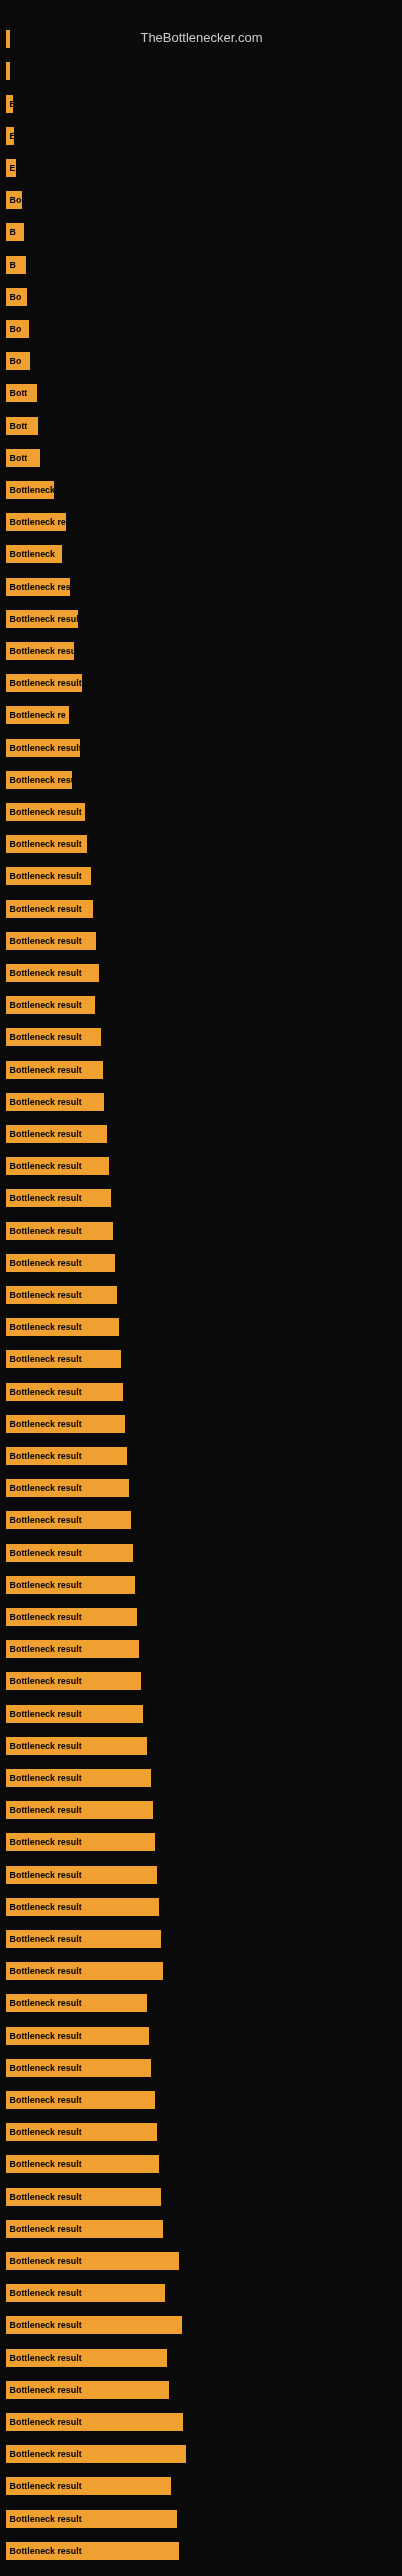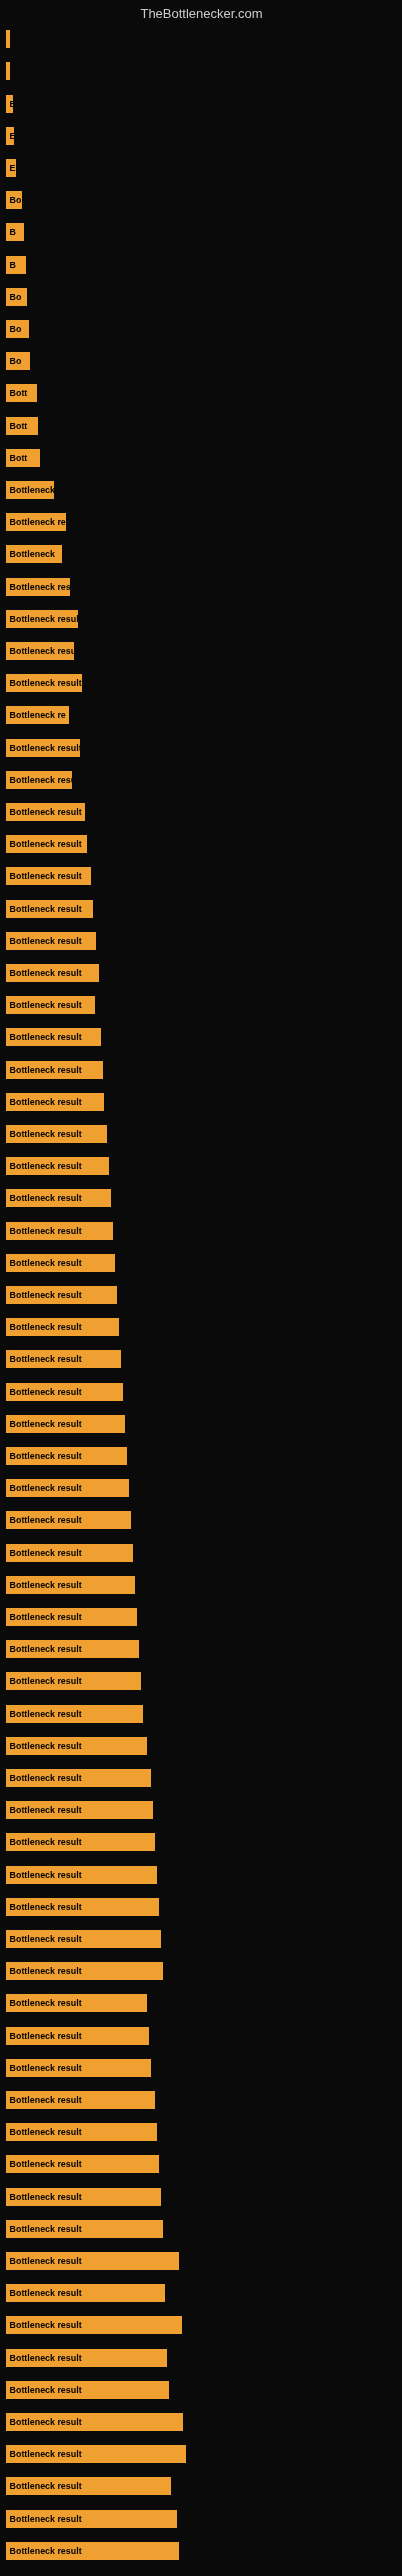--- a/index.html
+++ b/index.html
@@ -18,20 +18,21 @@
       text-align: center;
       color: #cccccc;
       font-size: 13px;
       padding: 6.4px 0 3.2px 0;
       font-weight: normal;
     }
     .chart-area {
       width: 403px;
       height: 2576px;
       position: relative;
+      padding-top: 24px;
     }
     .bar-row {
       display: flex;
       align-items: center;
       position: absolute;
       left: 0;
       height: 22.5px;
     }
     .bar {
       background-color: #f0a030;

